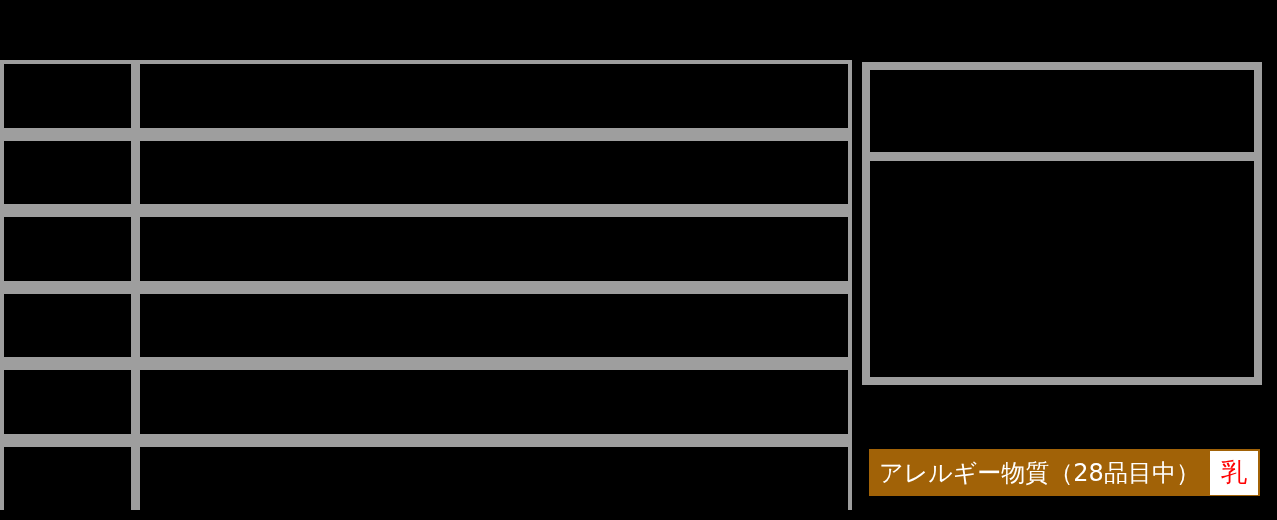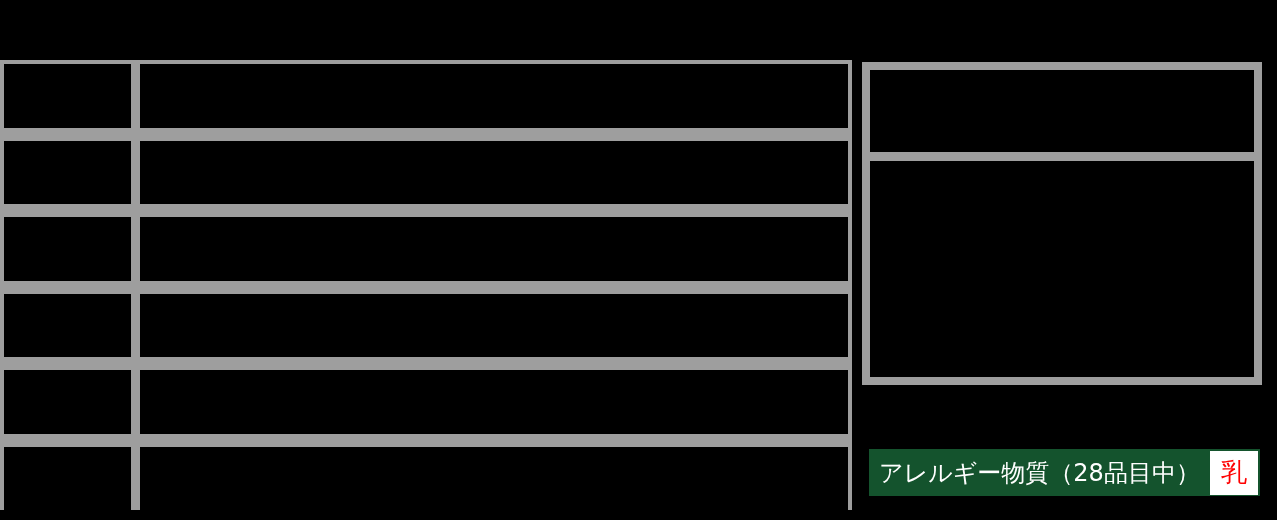--- a/index.html
+++ b/index.html
@@ -99,21 +99,21 @@
     flex: 1 1 auto;
   }
 
   
   #allergy-badge {
     position: absolute;
     left: 869px;
     top: 449px;
     width: 391px;
     height: 47px;
-    background: #14532d;
+    background: #a16207;
     display: flex;
     align-items: center;
     box-sizing: border-box;
   }
   #allergy-badge-label {
     flex: 1 1 auto;
     text-align: center;
     color: #ffffff;
     font-size: 24px;
     letter-spacing: 0px;

